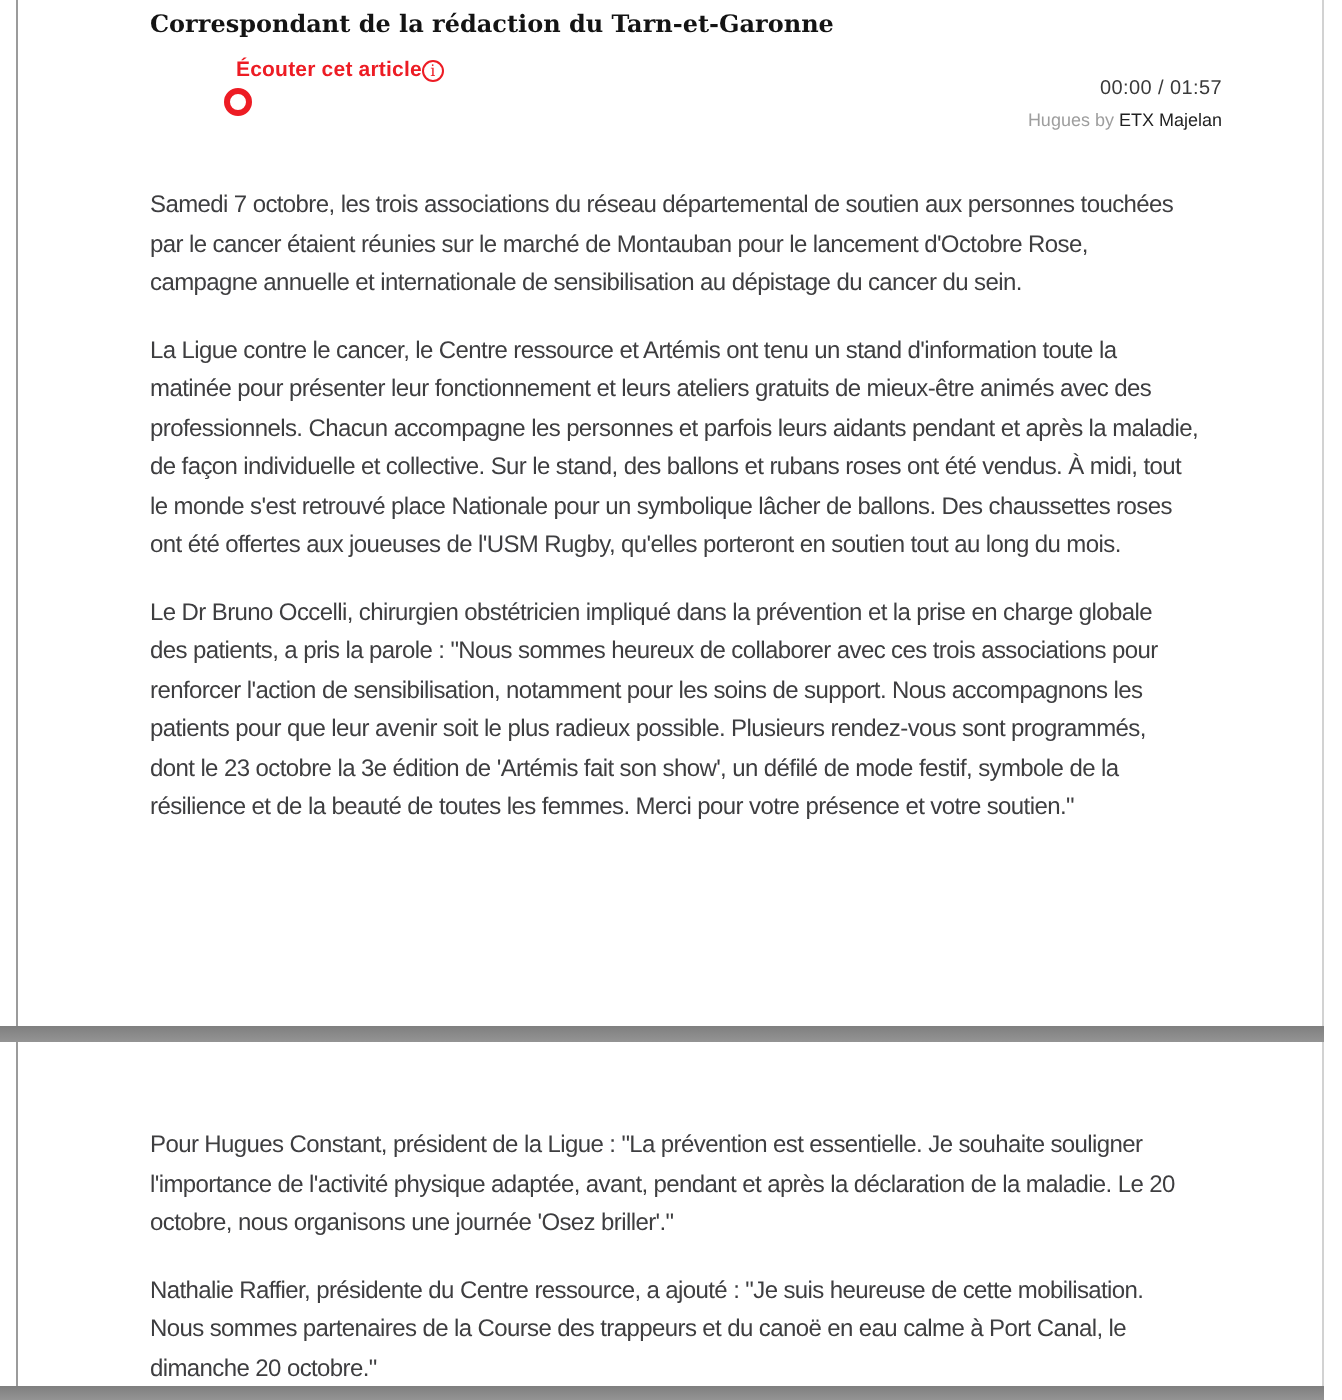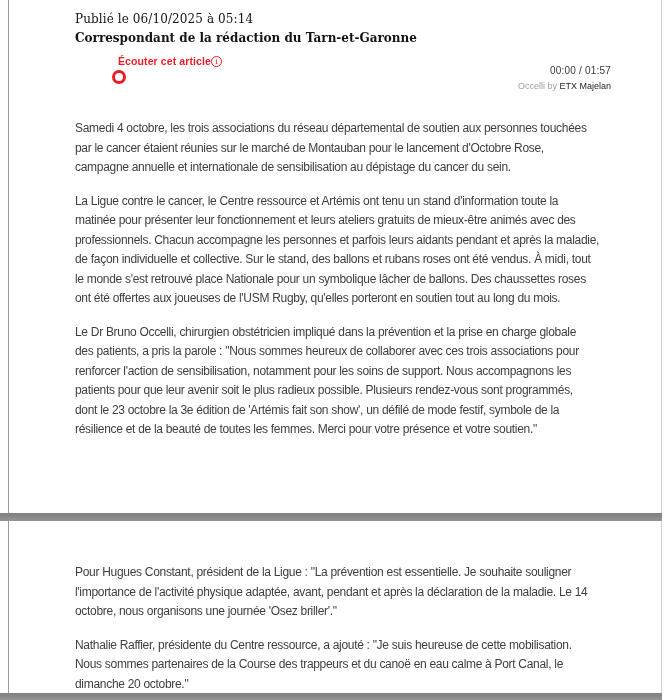--- a/index.html
+++ b/index.html
@@ -60,37 +60,36 @@
     font-size:18px; color:var(--heading-red); letter-spacing:-0.2px;
     margin:18px 0 12px 0;
   }
   .panel-bottom .content { padding-top:28px; }
 </style>
 </head>
 <body>
 
 <section class="panel panel-top">
   <div class="content">
-    <div class="pub-date">Publié le 06/10/2025 à 05:14</div>
     <div class="author">Correspondant de la rédaction du Tarn-et-Garonne</div>
 
     <div class="player">
       <div class="listen-row">
         <span class="listen-label">Écouter cet article</span>
         <span class="info-icon"></span>
       </div>
       <span class="play-ring"></span>
       <div class="player-right">
         <div class="time">00:00 / 01:57</div>
-        <div class="powered"><span>Occelli by </span><b>ETX Majelan</b></div>
+        <div class="powered"><span>Hugues by </span><b>ETX Majelan</b></div>
       </div>
     </div>
 
     <div class="body-text">
-      <p>Samedi 4 octobre, les trois associations du réseau départemental de soutien aux personnes touchées
+      <p>Samedi 7 octobre, les trois associations du réseau départemental de soutien aux personnes touchées
 par le cancer étaient réunies sur le marché de Montauban pour le lancement d'Octobre Rose,
 campagne annuelle et internationale de sensibilisation au dépistage du cancer du sein.</p>
       <p>La Ligue contre le cancer, le Centre ressource et Artémis ont tenu un stand d'information toute la
 matinée pour présenter leur fonctionnement et leurs ateliers gratuits de mieux-être animés avec des
 professionnels. Chacun accompagne les personnes et parfois leurs aidants pendant et après la maladie,
 de façon individuelle et collective. Sur le stand, des ballons et rubans roses ont été vendus. À midi, tout
 le monde s'est retrouvé place Nationale pour un symbolique lâcher de ballons. Des chaussettes roses
 ont été offertes aux joueuses de l'USM Rugby, qu'elles porteront en soutien tout au long du mois.</p>
       <p>Le Dr Bruno Occelli, chirurgien obstétricien impliqué dans la prévention et la prise en charge globale
 des patients, a pris la parole : "Nous sommes heureux de collaborer avec ces trois associations pour
@@ -100,21 +99,21 @@
 résilience et de la beauté de toutes les femmes. Merci pour votre présence et votre soutien."</p>
     </div>
   </div>
 </section>
 
 <div class="divider divider-mid"></div>
 
 <section class="panel panel-bottom">
   <div class="content body-text">
     <p>Pour Hugues Constant, président de la Ligue : "La prévention est essentielle. Je souhaite souligner
-l'importance de l'activité physique adaptée, avant, pendant et après la déclaration de la maladie. Le 14
+l'importance de l'activité physique adaptée, avant, pendant et après la déclaration de la maladie. Le 20
 octobre, nous organisons une journée 'Osez briller'."</p>
     <p>Nathalie Raffier, présidente du Centre ressource, a ajouté : "Je suis heureuse de cette mobilisation.
 Nous sommes partenaires de la Course des trappeurs et du canoë en eau calme à Port Canal, le
 dimanche 20 octobre."</p>
   </div>
 </section>
 
 <div class="divider divider-bottom"></div>
 
 </body></html>

